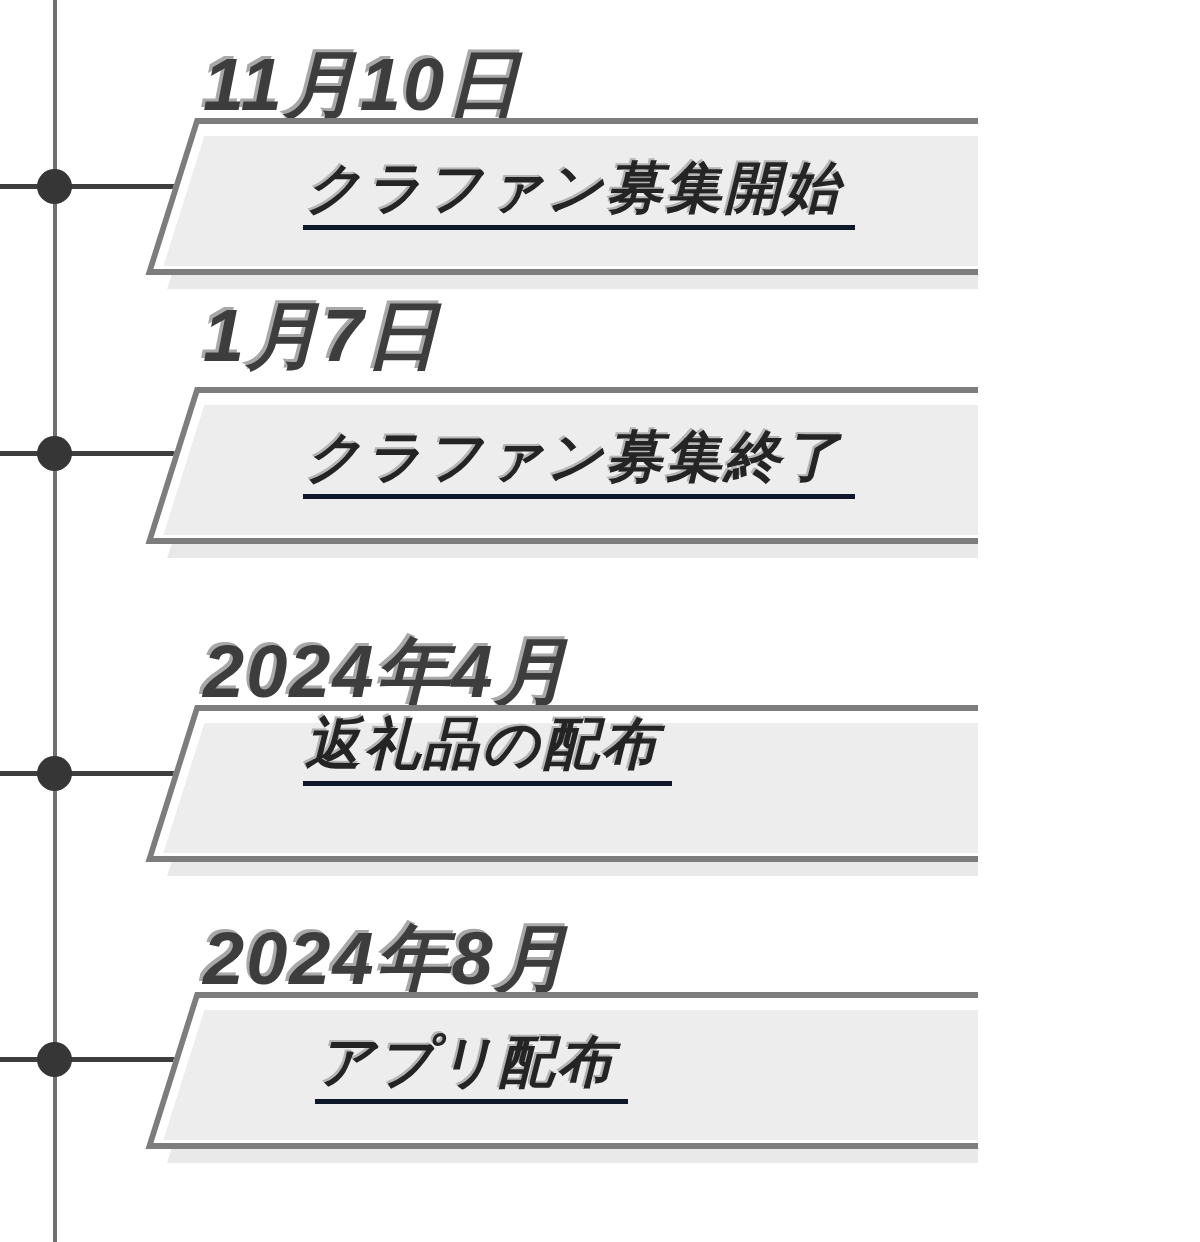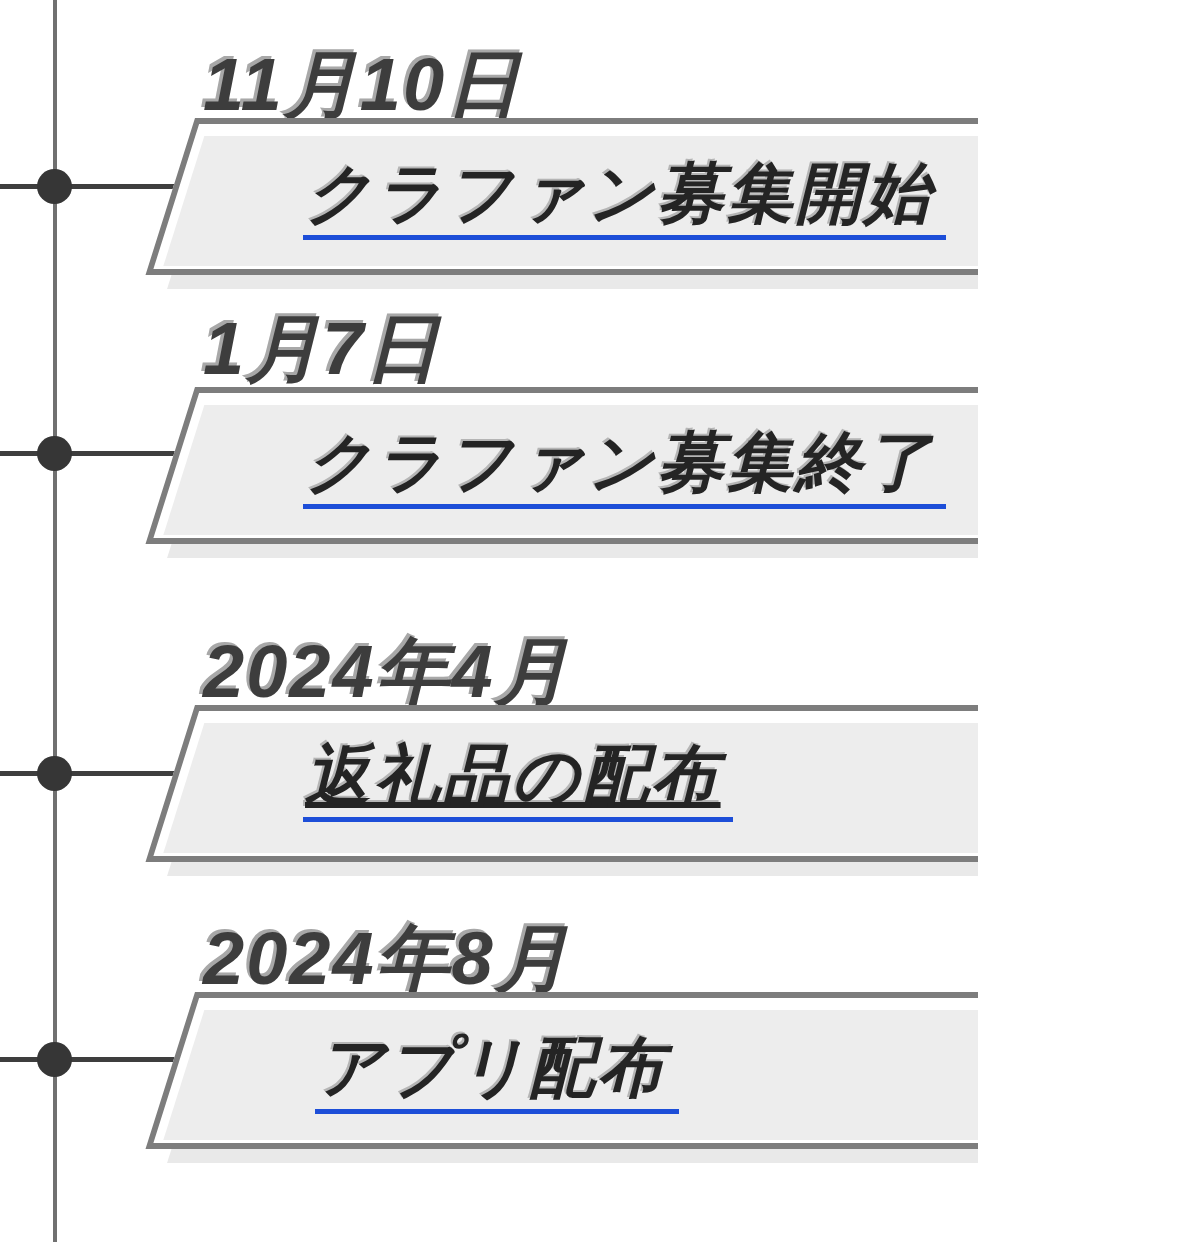--- a/index.html
+++ b/index.html
@@ -59,48 +59,48 @@
     position: absolute;
     top: 12px; left: 9px; right: 4px; bottom: 3px;
     background: #ededed;
   }
   .label {
     position: absolute;
     left: 303px;
     display: inline-block;
     font-style: italic;
     font-weight: 800;
-    font-size: 66px;
+    font-size: 56px;
     line-height: 1;
     letter-spacing: 3px;
     color: #242424;
     text-shadow: -2px -2px 0 #b5b5b5;
     white-space: nowrap;
-    border-bottom: 5px solid #1d4ed8;
+    border-bottom: 5px solid #0f172a;
     padding: 0 12px 9px 2px;
   }
 
   
   .g1 .connector { top: 184px; }
   .g1 .dot       { top: 169px; }
   .g1 .date      { top: 48px;  }
   .g1 .box       { top: 118px; }
   .g1 .label     { top: 160px; }
   
   .g2 .connector { top: 451px; }
   .g2 .dot       { top: 436px; }
-  .g2 .date      { top: 312px; }
+  .g2 .date      { top: 299px; }
   .g2 .box       { top: 387px; }
   .g2 .label     { top: 429px; }
   
   .g3 .connector { top: 771px; }
   .g3 .dot       { top: 756px; }
   .g3 .date      { top: 635px; text-align: right; }
   .g3 .box       { top: 705px; }
-  .g3 .label     { top: 742px; text-decoration: underline; }
+  .g3 .label     { top: 716px; }
   
   .g4 .connector { top: 1057px; }
   .g4 .dot       { top: 1042px; }
   .g4 .date      { top: 922px; text-align: center;  }
   .g4 .box       { top: 992px;  }
   .g4 .label     { top: 1034px; margin-left: 12px; }
 </style>
 </head>
 <body>
 

